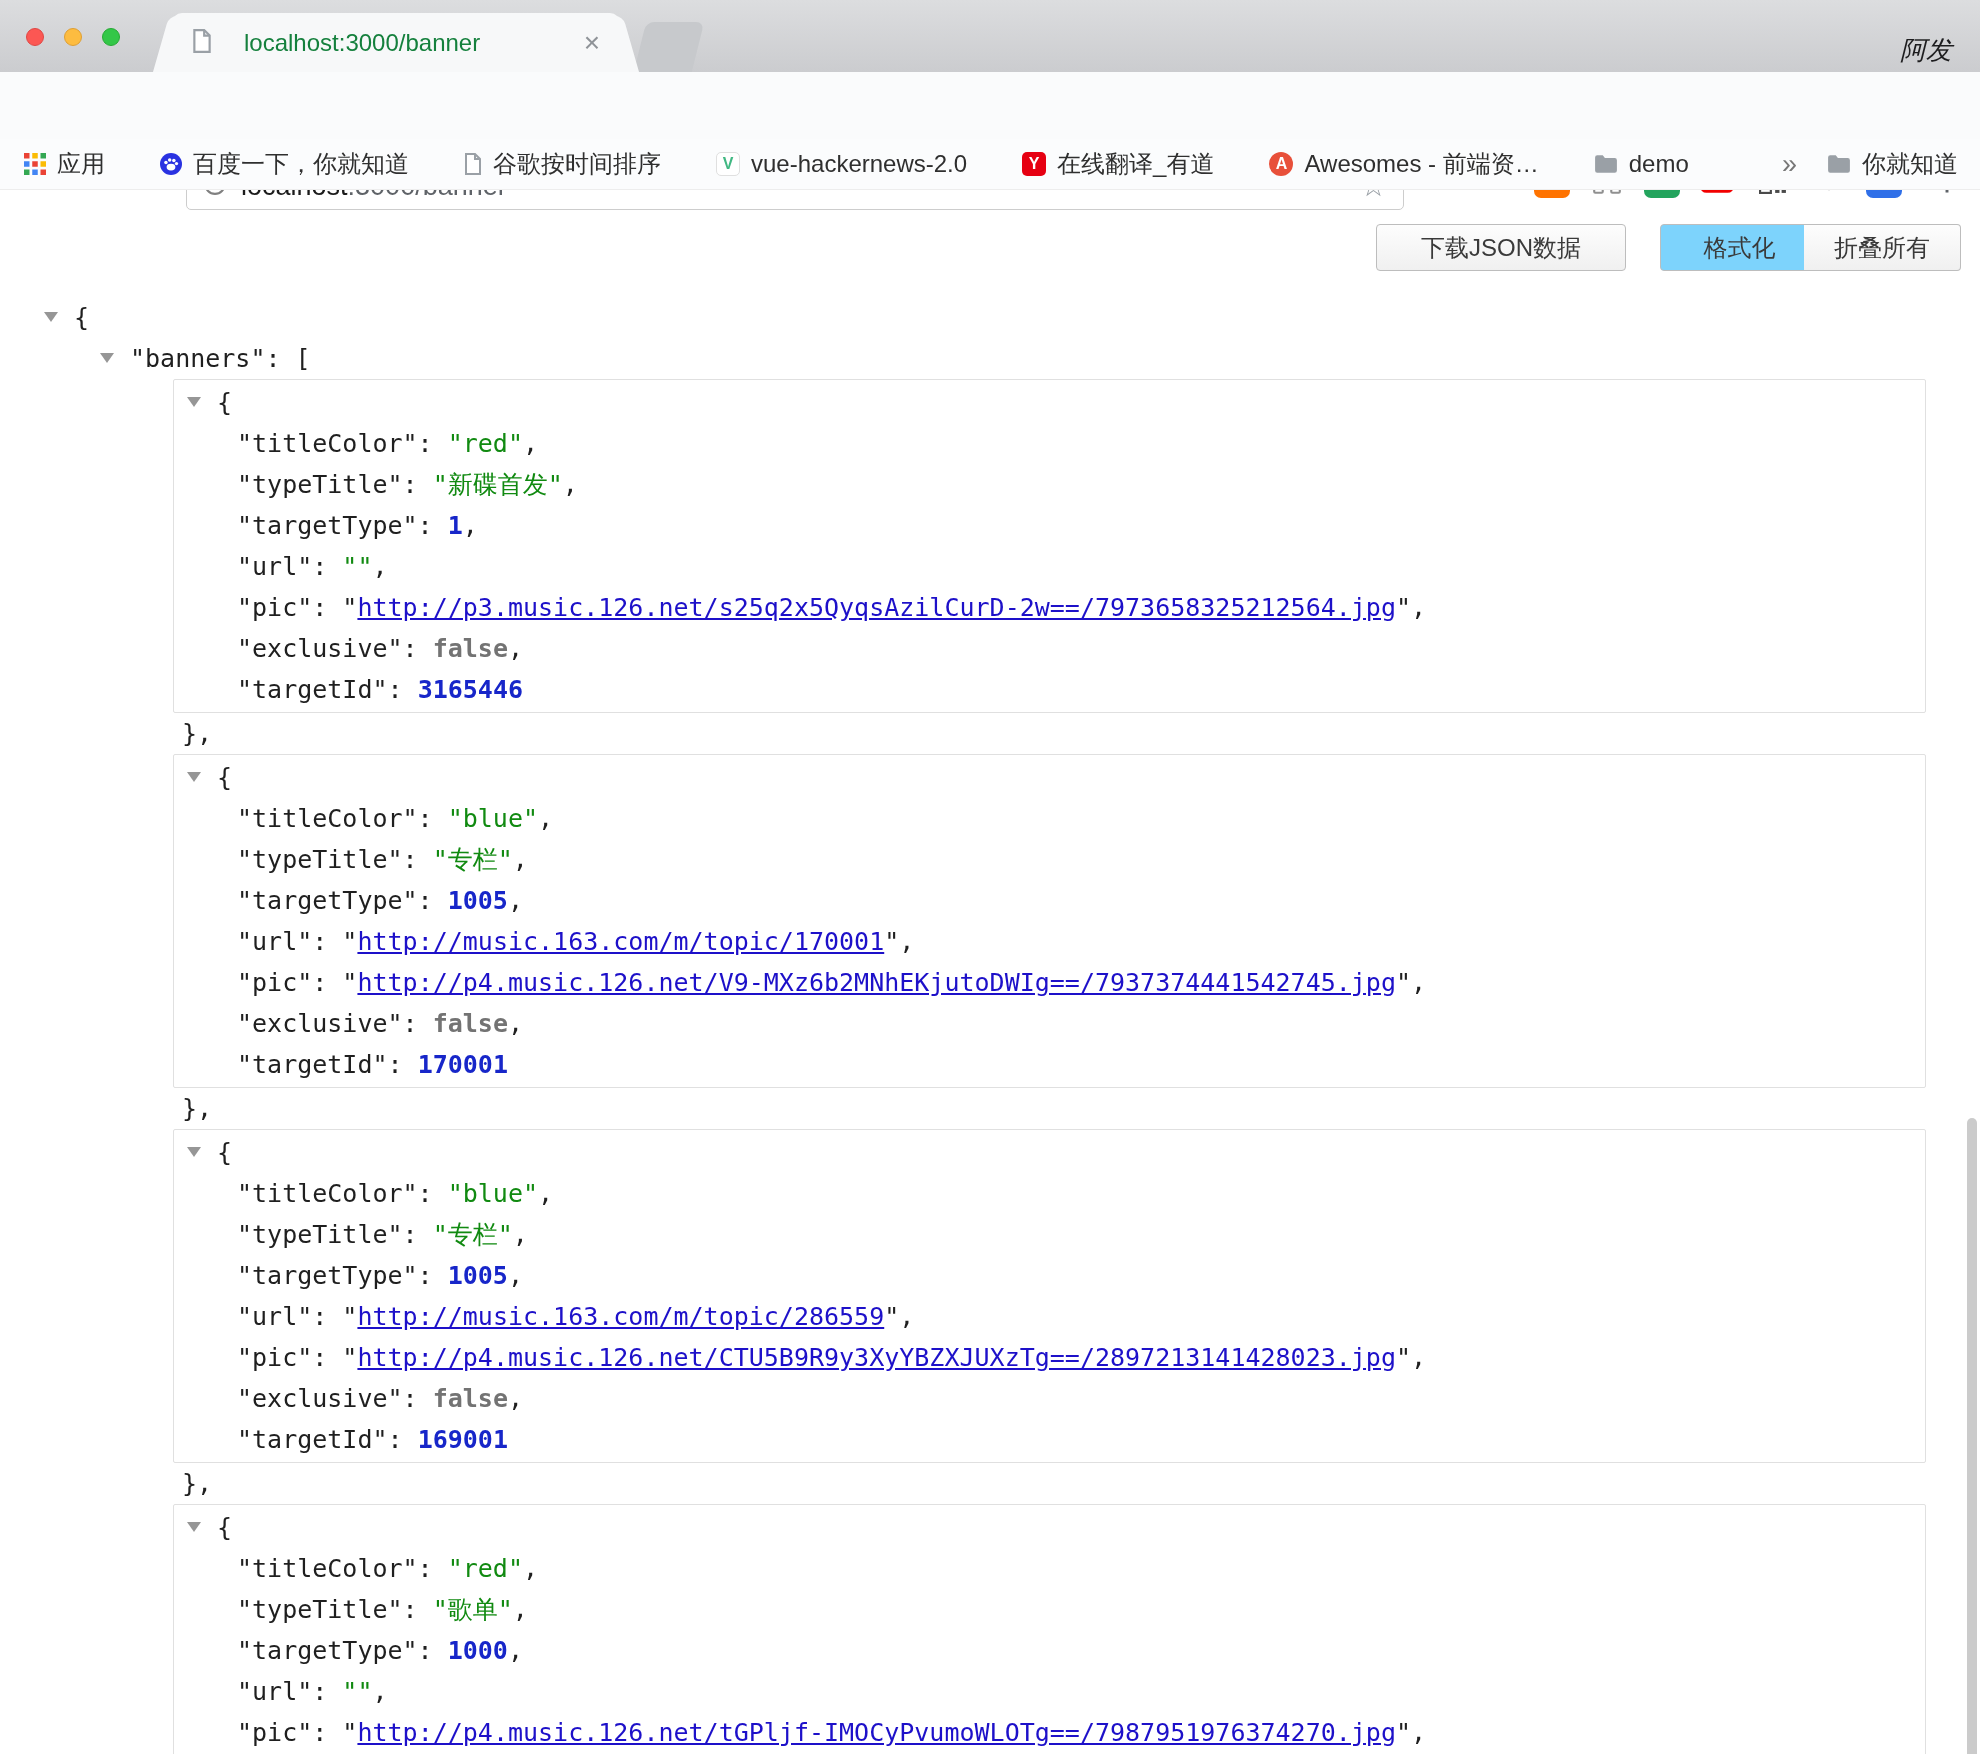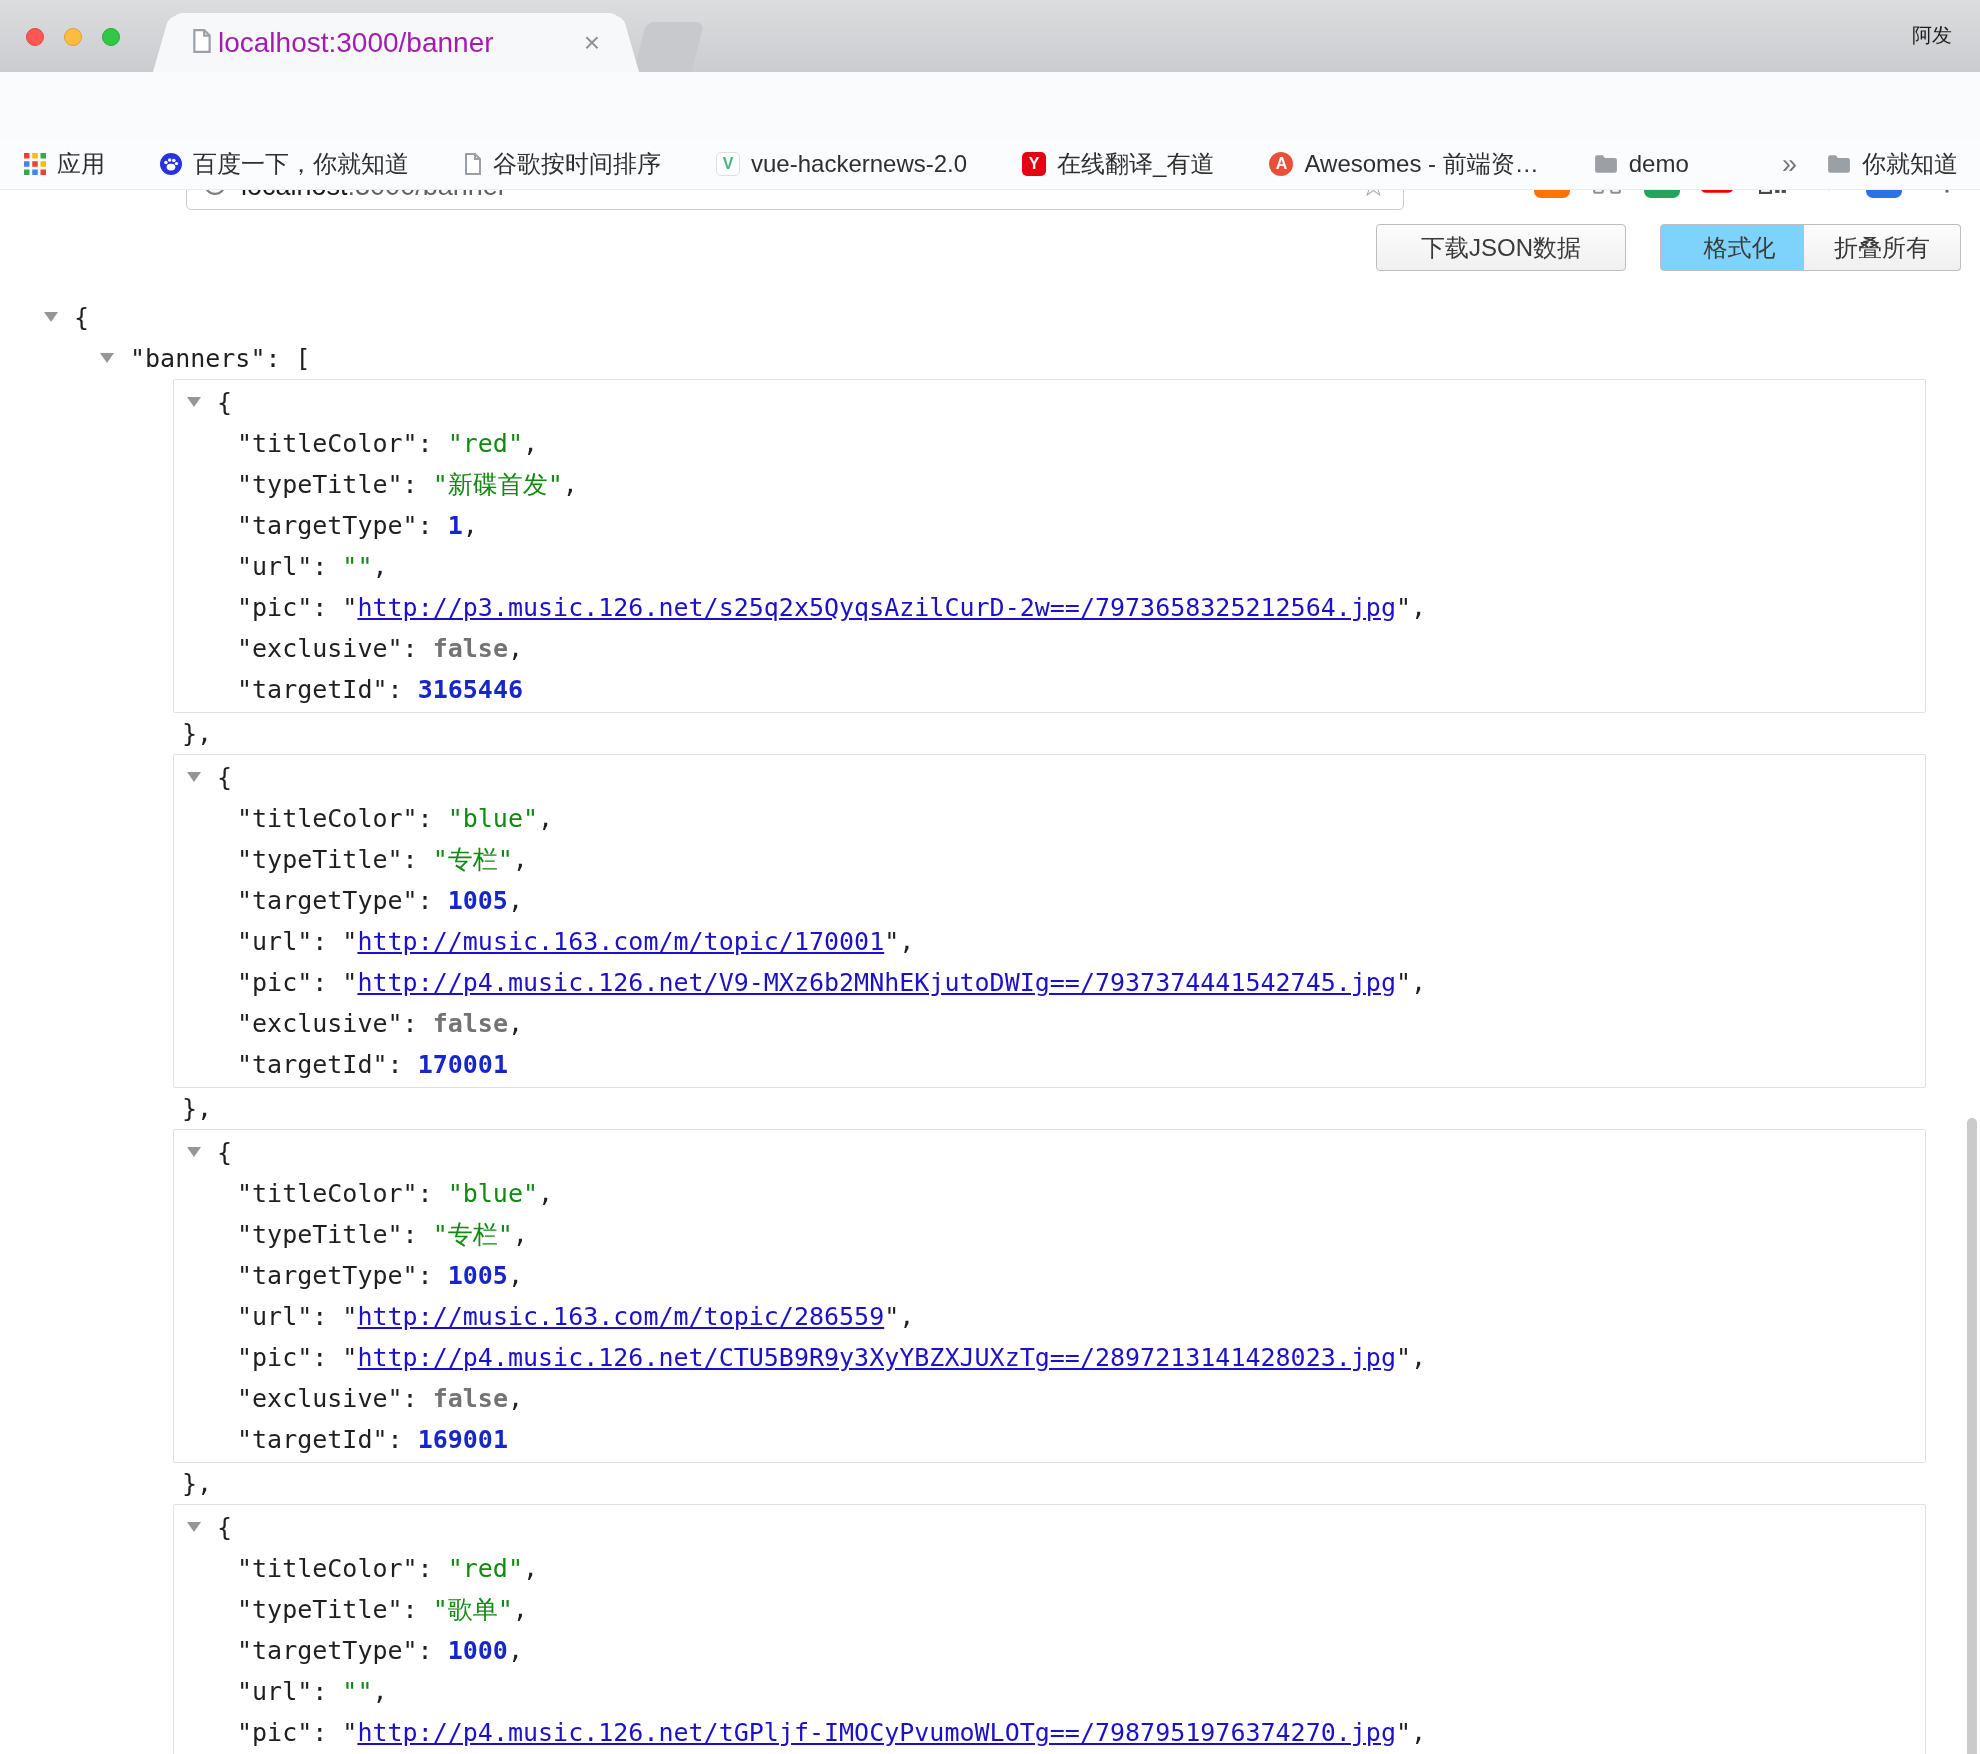--- a/index.html
+++ b/index.html
@@ -14,26 +14,26 @@
   .tl.red { background:#fc5753; border:1px solid #df4744; }
   .tl.yellow { background:#fdbc40; border:1px solid #de9f34; }
   .tl.green { background:#33c748; border:1px solid #27aa35; }
   .tab { position:absolute; left:172px; top:13px; width:448px; height:59px;
     background:#f7f8f9; border-radius:10px 10px 0 0; display:flex; align-items:center;
     padding:0 16px 0 20px; z-index:2; }
   .tab::before,.tab::after { content:""; position:absolute; bottom:0; width:26px; height:56px;
     background:inherit; z-index:-1; }
   .tab::before { left:-11px; transform:skewX(-16deg); border-radius:8px 0 0 0; }
   .tab::after { right:-11px; transform:skewX(16deg); border-radius:0 8px 0 0; }
-  .tab-title { flex:1; margin-left:6px; font-size:28px; color:#a21caf; white-space:nowrap;
+  .tab-title { flex:1; margin-left:32px; font-size:24px; color:#15803d; white-space:nowrap;
     overflow:hidden; }
   .tab-close { font-size:28px; color:#8f9398; line-height:1; padding:0 4px; }
   .newtab { position:absolute; left:640px; top:22px; width:58px; height:50px;
     background:#c7c9cc; transform:skewX(-14deg); border-radius:8px 8px 0 0; z-index:1; }
-  .profile { position:absolute; right:28px; top:22px; font-size:20px; color:#1d1d1f; }
+  .profile { position:absolute; right:28px; top:33px; font-size:26px; color:#1d1d1f;font-style:italic; }
 
   
   .navbar { position:absolute; top:72px; left:0; width:100%; height:67px; background:#fafbfc; }
   .navbtn { position:absolute; top:88px; width:36px; height:36px; display:flex;
     align-items:center; justify-content:center; border-radius:50%; }
   #btn-back { left:20px; } #btn-forward { left:78px; } #btn-reload { left:134px; }
   .omnibox { position:absolute; left:186px; top:90px; width:1218px; height:48px;
     background:#fff; border:1px solid #cdcdcd; border-radius:5px; display:flex;
     align-items:center; padding:0 16px; }
   .url-host { margin-left:14px; font-size:27px; color:#1b1b1b; }

